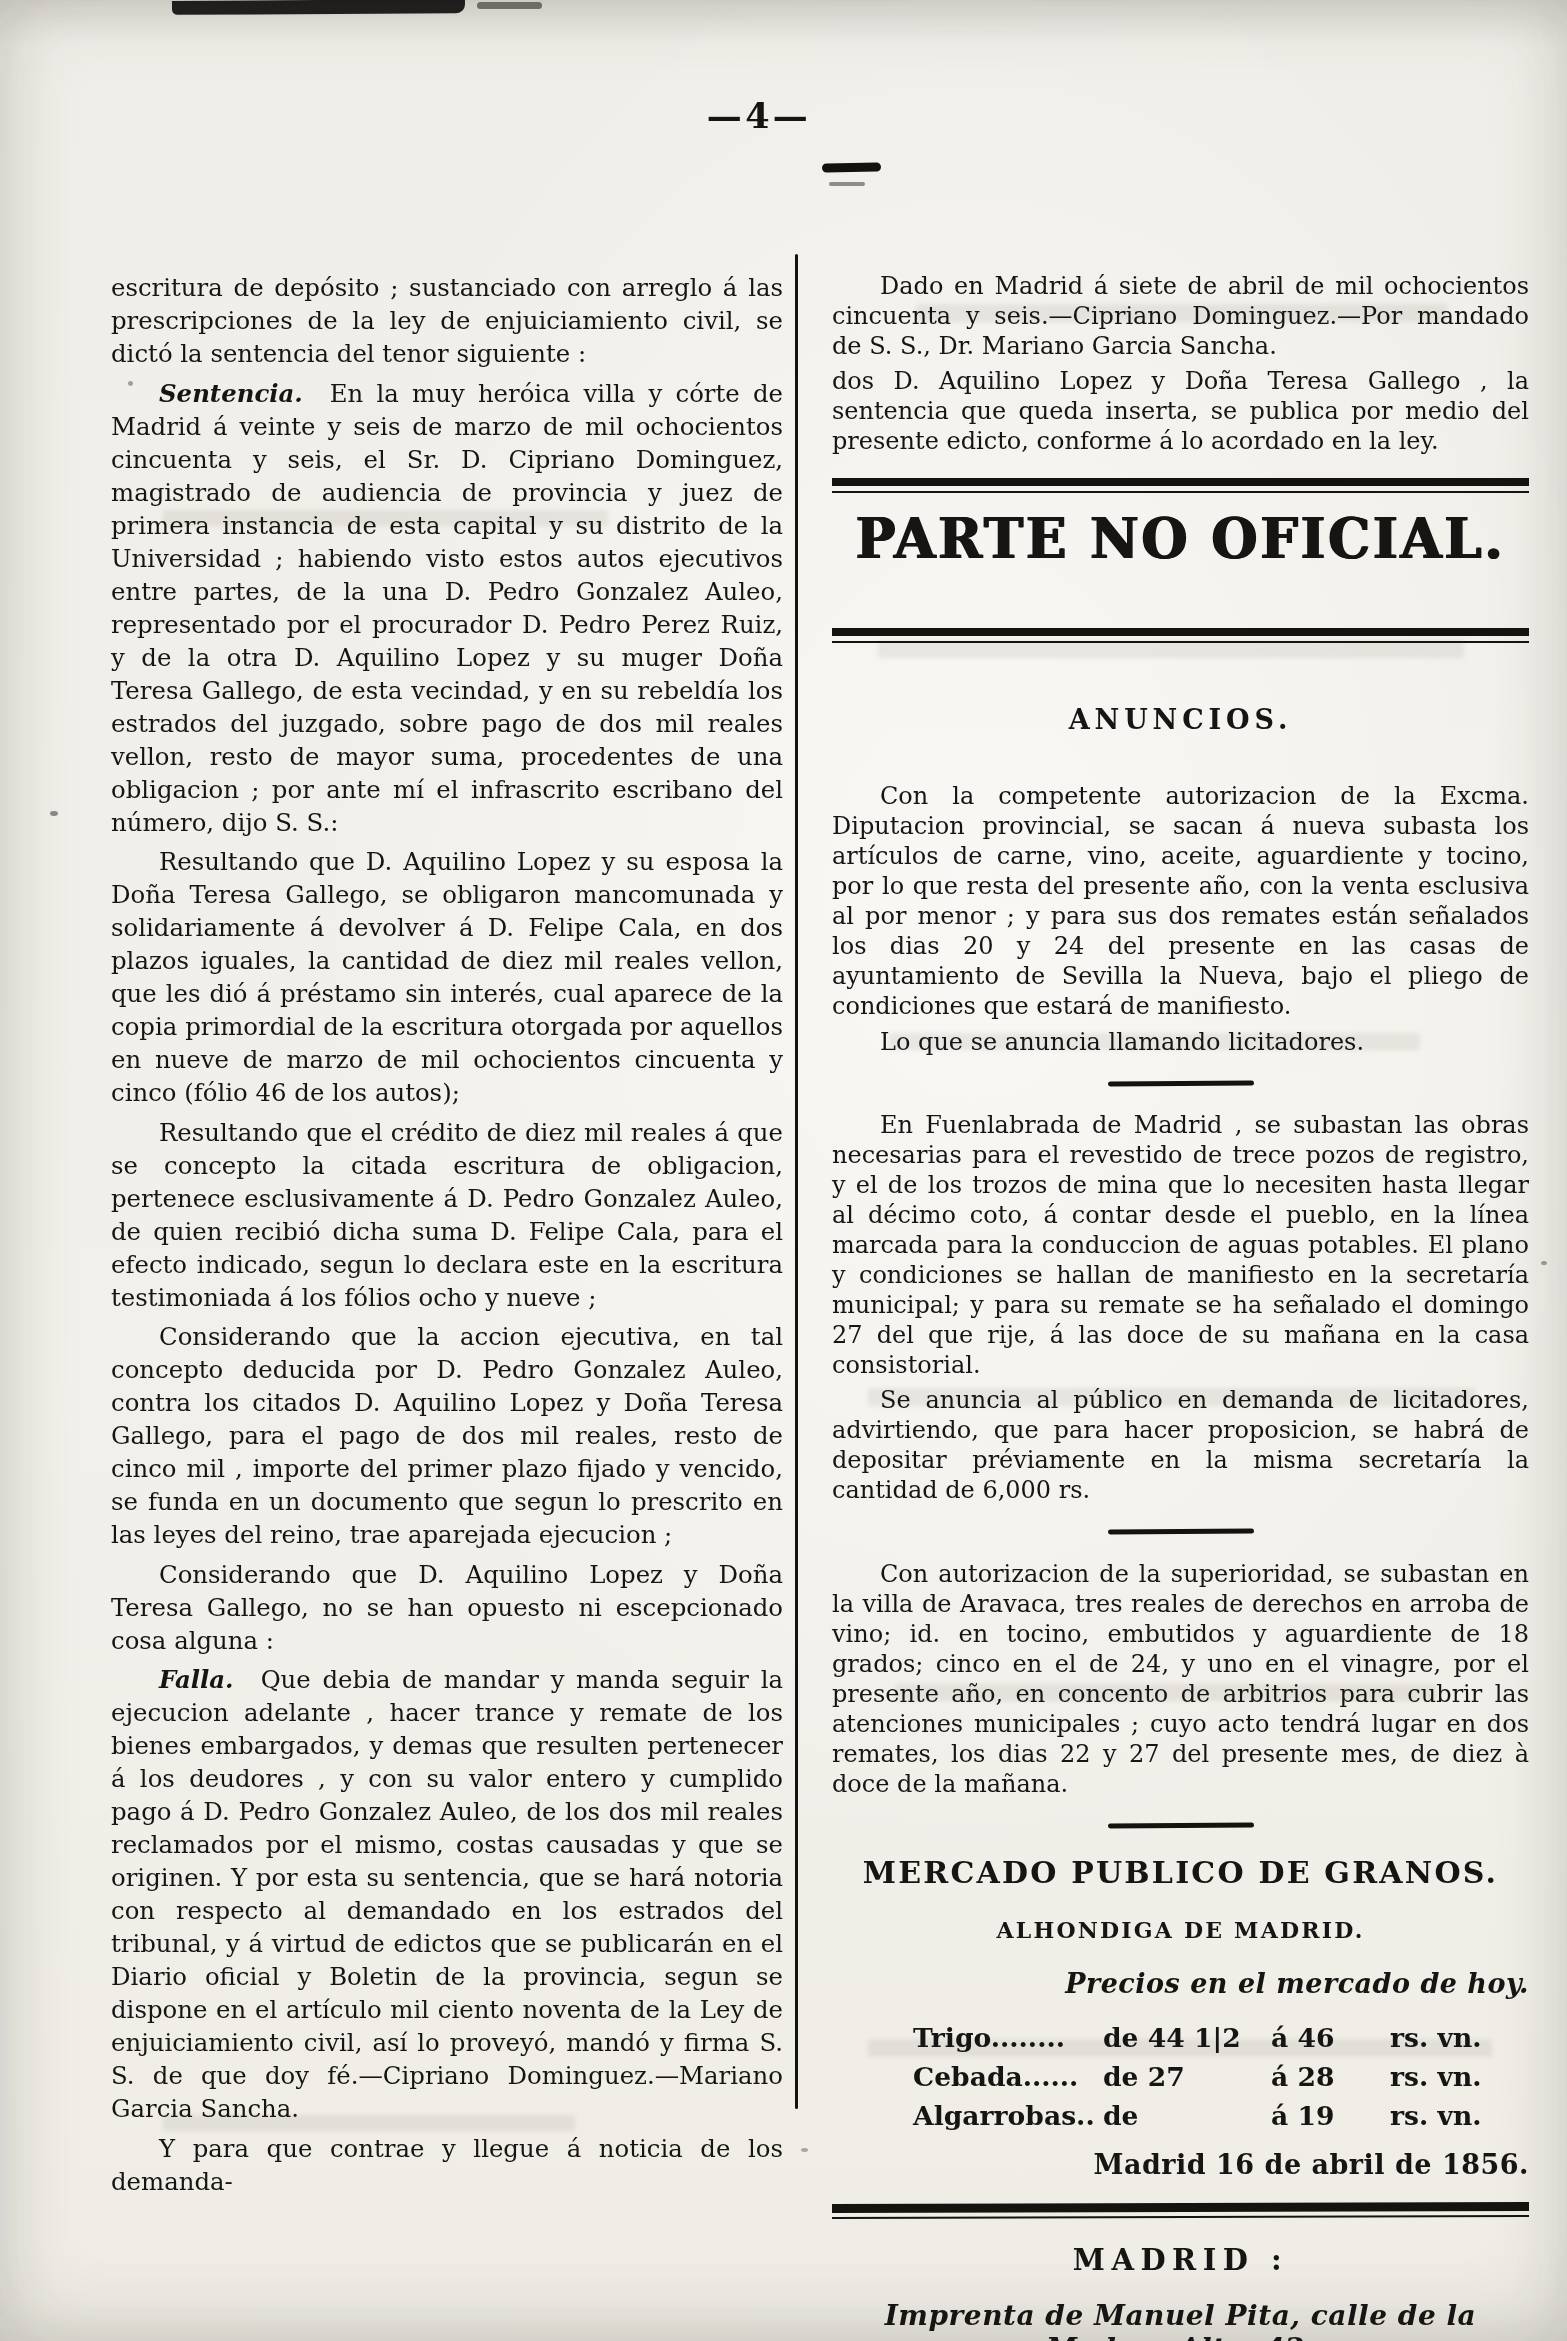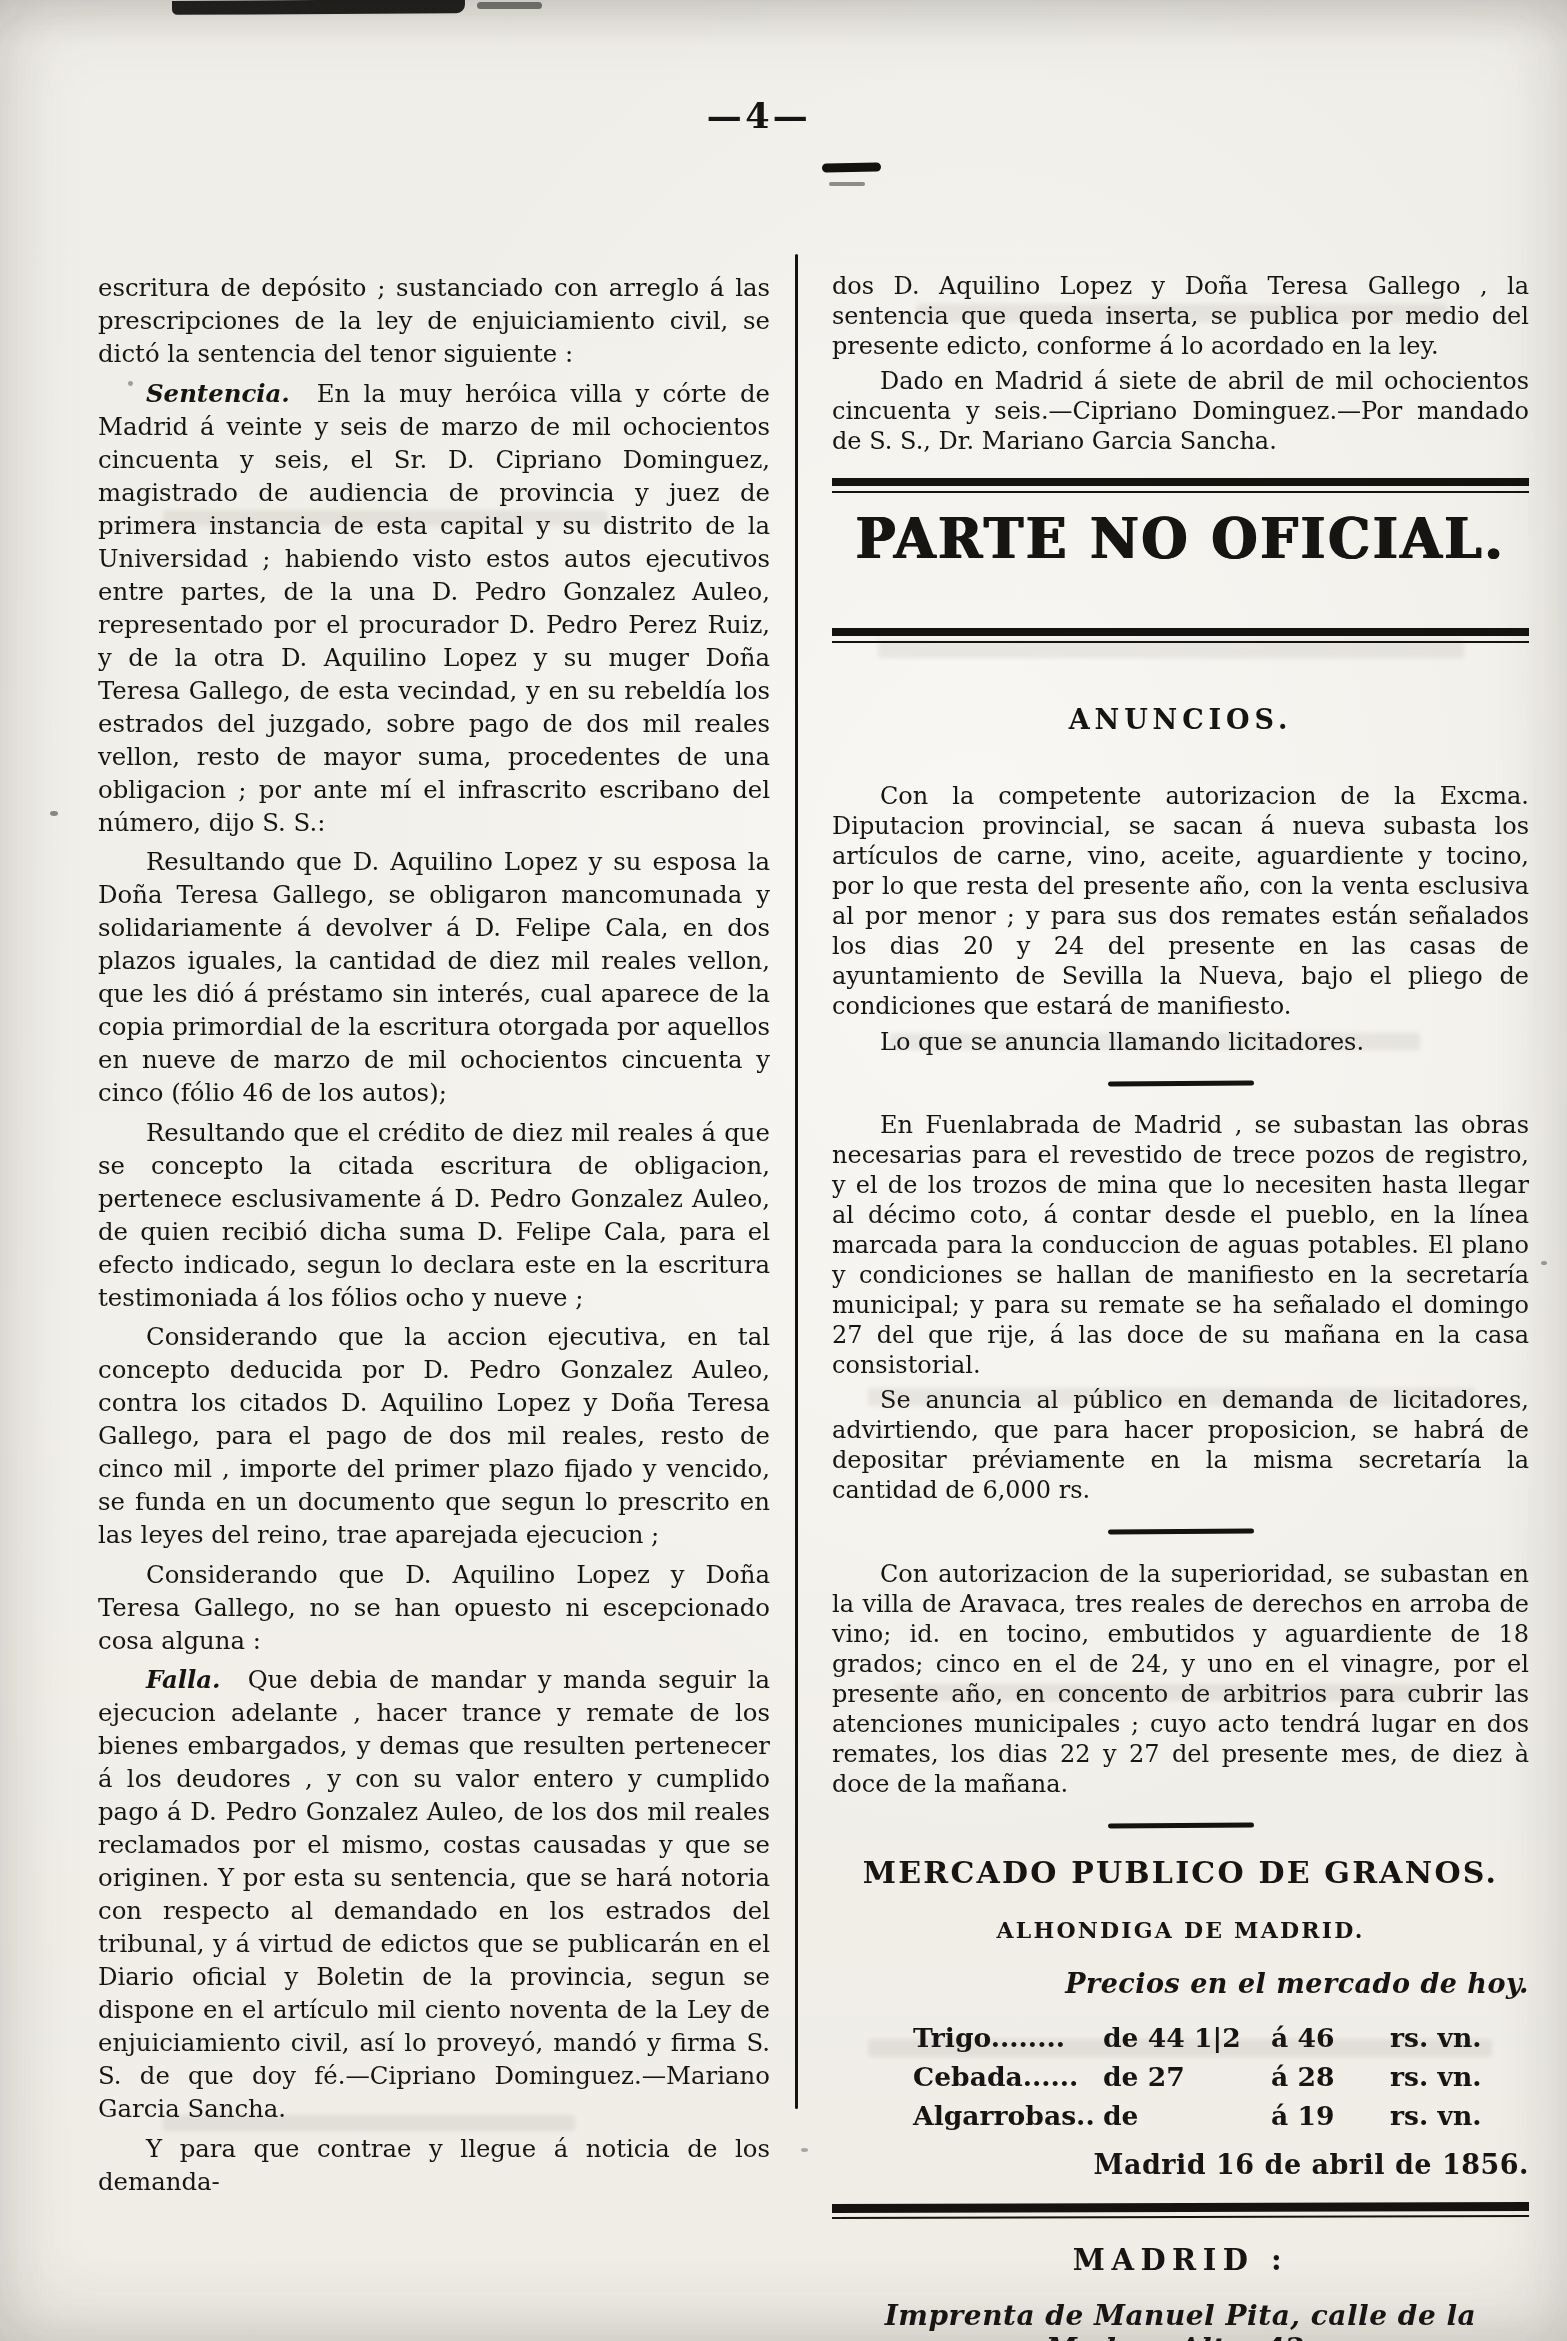--- a/index.html
+++ b/index.html
@@ -27,21 +27,21 @@
   .smudge-top2{position:absolute;top:2.2px;left:477px;width:65px;height:6.5px;background:#1a1916;border-radius:4.3px;opacity:.55;}
   .speck{position:absolute;background:#242220;border-radius:50%;}
   .speck.s1{top:811px;left:50px;width:7.6px;height:4.9px;opacity:.5;}
   .speck.s2{top:381px;left:128px;width:4.9px;height:4.9px;opacity:.4;}
   .speck.s3{top:1261px;left:1541px;width:6px;height:4.3px;opacity:.4;}
   .speck.s4{top:2148px;left:801px;width:6.5px;height:3.8px;opacity:.35;}
   
   .bleed{position:absolute;background:rgba(105,100,92,.10);filter:blur(2.2px);border-radius:3.3px;}
   
   .col{position:absolute;top:271px;}
-  .col-left{left:98px;width:672px;}
+  .col-left{left:111px;width:672px;}
   .col-right{left:832px;width:697px;}
   .col-rule{position:absolute;top:254px;left:795px;width:3.3px;height:1855px;background:#15130f;border-radius:1.6px;}
   
   .col-left p{margin:0 0 6.5px;font-size:24.4px;line-height:33px;text-align:justify;text-indent:48px;}
   .col-right p.body{margin:0 0 5.4px;font-size:24px;line-height:30px;text-align:justify;text-indent:48px;}
   p.noindent{text-indent:0 !important;}
   .lead{font-style:italic;font-weight:bold;margin-right:27px;}
   
   .double-rule{border-top:8.1px solid #15130f;border-bottom:2.7px solid #15130f;height:4.9px;margin:22px 0 0;}
   .double-rule.top-rule{margin-top:22px;}
@@ -99,22 +99,22 @@
     <p><span class="lead">Sentencia.</span><span>En la muy heróica villa y córte de Madrid á veinte y seis de marzo de mil ochocientos cincuenta y seis, el Sr. D. Cipriano Dominguez, magistrado de audiencia de provincia y juez de primera instancia de esta capital y su distrito de la Universidad ; habiendo visto estos autos ejecutivos entre partes, de la una D. Pedro Gonzalez Auleo, representado por el procurador D. Pedro Perez Ruiz, y de la otra D. Aquilino Lopez y su muger Doña Teresa Gallego, de esta vecindad, y en su rebeldía los estrados del juzgado, sobre pago de dos mil reales vellon, resto de mayor suma, procedentes de una obligacion ; por ante mí el infrascrito escribano del número, dijo S. S.:</span></p>
     <p>Resultando que D. Aquilino Lopez y su esposa la Doña Teresa Gallego, se obligaron mancomunada y solidariamente á devolver á D. Felipe Cala, en dos plazos iguales, la cantidad de diez mil reales vellon, que les dió á préstamo sin interés, cual aparece de la copia primordial de la escritura otorgada por aquellos en nueve de marzo de mil ochocientos cincuenta y cinco (fólio 46 de los autos);</p>
     <p>Resultando que el crédito de diez mil reales á que se concepto la citada escritura de obligacion, pertenece esclusivamente á D. Pedro Gonzalez Auleo, de quien recibió dicha suma D. Felipe Cala, para el efecto indicado, segun lo declara este en la escritura testimoniada á los fólios ocho y nueve ;</p>
     <p>Considerando que la accion ejecutiva, en tal concepto deducida por D. Pedro Gonzalez Auleo, contra los citados D. Aquilino Lopez y Doña Teresa Gallego, para el pago de dos mil reales, resto de cinco mil , importe del primer plazo fijado y vencido, se funda en un documento que segun lo prescrito en las leyes del reino, trae aparejada ejecucion ;</p>
     <p>Considerando que D. Aquilino Lopez y Doña Teresa Gallego, no se han opuesto ni escepcionado cosa alguna :</p>
     <p><span class="lead">Falla.</span><span>Que debia de mandar y manda seguir la ejecucion adelante , hacer trance y remate de los bienes embargados, y demas que resulten pertenecer á los deudores , y con su valor entero y cumplido pago á D. Pedro Gonzalez Auleo, de los dos mil reales reclamados por el mismo, costas causadas y que se originen. Y por esta su sentencia, que se hará notoria con respecto al demandado en los estrados del tribunal, y á virtud de edictos que se publicarán en el Diario oficial y Boletin de la provincia, segun se dispone en el artículo mil ciento noventa de la Ley de enjuiciamiento civil, así lo proveyó, mandó y firma S. S. de que doy fé.—Cipriano Dominguez.—Mariano Garcia Sancha.</span></p>
     <p>Y para que contrae y llegue á noticia de los demanda-</p>
   </div>
 
   <div class="col col-right">
+    <p class="body">Dado en Madrid á siete de abril de mil ochocientos cincuenta y seis.—Cipriano Dominguez.—Por mandado de S. S., Dr. Mariano Garcia Sancha.</p>
     <p class="body noindent">dos D. Aquilino Lopez y Doña Teresa Gallego , la sentencia que queda inserta, se publica por medio del presente edicto, conforme á lo acordado en la ley.</p>
-    <p class="body">Dado en Madrid á siete de abril de mil ochocientos cincuenta y seis.—Cipriano Dominguez.—Por mandado de S. S., Dr. Mariano Garcia Sancha.</p>
 
     <div class="double-rule top-rule"></div>
     <h1 class="section-title">PARTE NO OFICIAL.</h1>
     <div class="double-rule bottom-rule"></div>
 
     <h2 class="anuncios-title">ANUNCIOS.</h2>
 
     <p class="body">Con la competente autorizacion de la Excma. Diputacion provincial, se sacan á nueva subasta los artículos de carne, vino, aceite, aguardiente y tocino, por lo que resta del presente año, con la venta esclusiva al por menor ; y para sus dos remates están señalados los dias 20 y 24 del presente en las casas de ayuntamiento de Sevilla la Nueva, bajo el pliego de condiciones que estará de manifiesto.</p>
     <p class="body">Lo que se anuncia llamando licitadores.</p>
 

